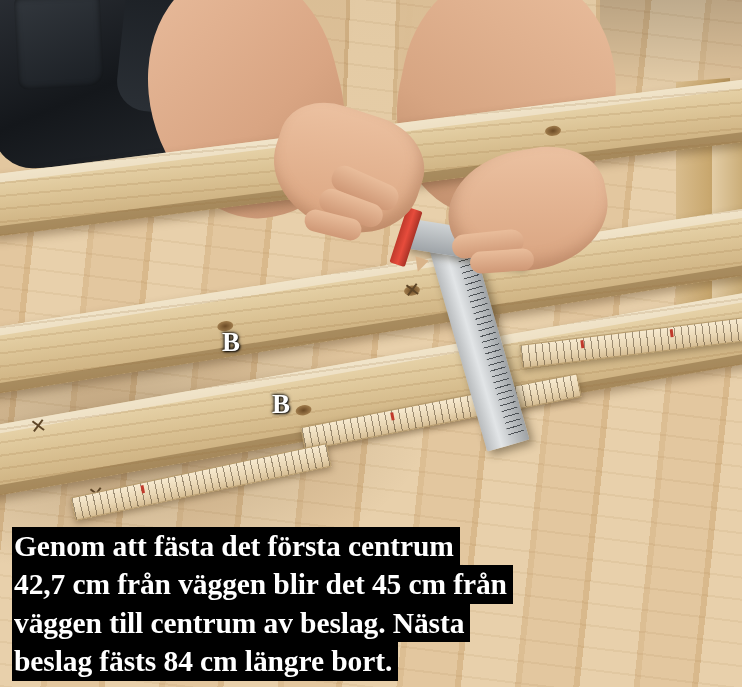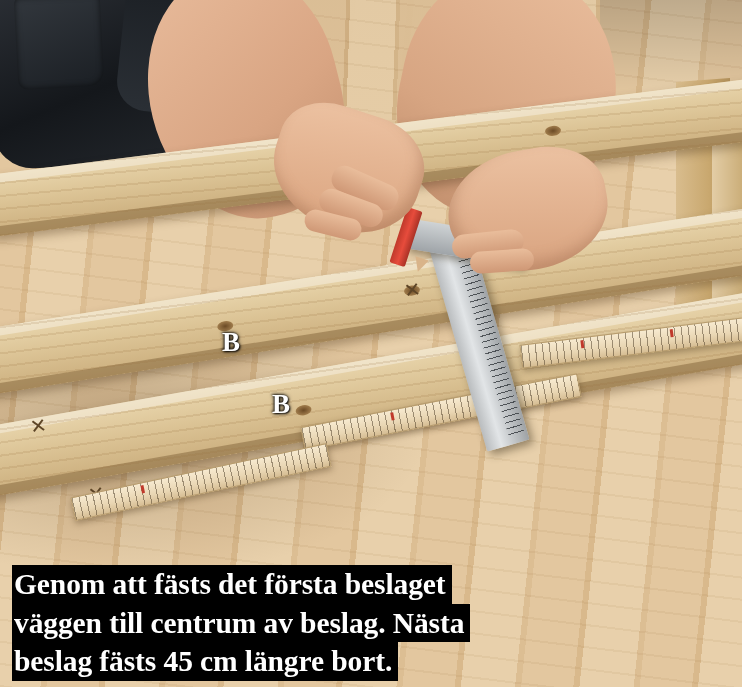--- a/index.html
+++ b/index.html
@@ -447,18 +447,19 @@
   <div class="finger-l2"></div>
   <div class="finger-l3"></div>
   <div class="hand-right"></div>
   <div class="finger-r1"></div>
   <div class="finger-r2"></div>
 
   <div class="marker marker-b1">B</div>
   <div class="marker marker-b2">B</div>
 
   <div class="caption">
-    <div class="caption-line">Genom att fästs det första beslaget</div>
+    <div class="caption-line">Genom att fästa det första centrum</div>
+    <div class="caption-line">42,7 cm från väggen blir det 45 cm från</div>
     <div class="caption-line">väggen till centrum av beslag. Nästa</div>
-    <div class="caption-line">beslag fästs 45 cm längre bort.</div>
+    <div class="caption-line">beslag fästs 84 cm längre bort.</div>
   </div>
 
 </div>
 
 </body></html>

